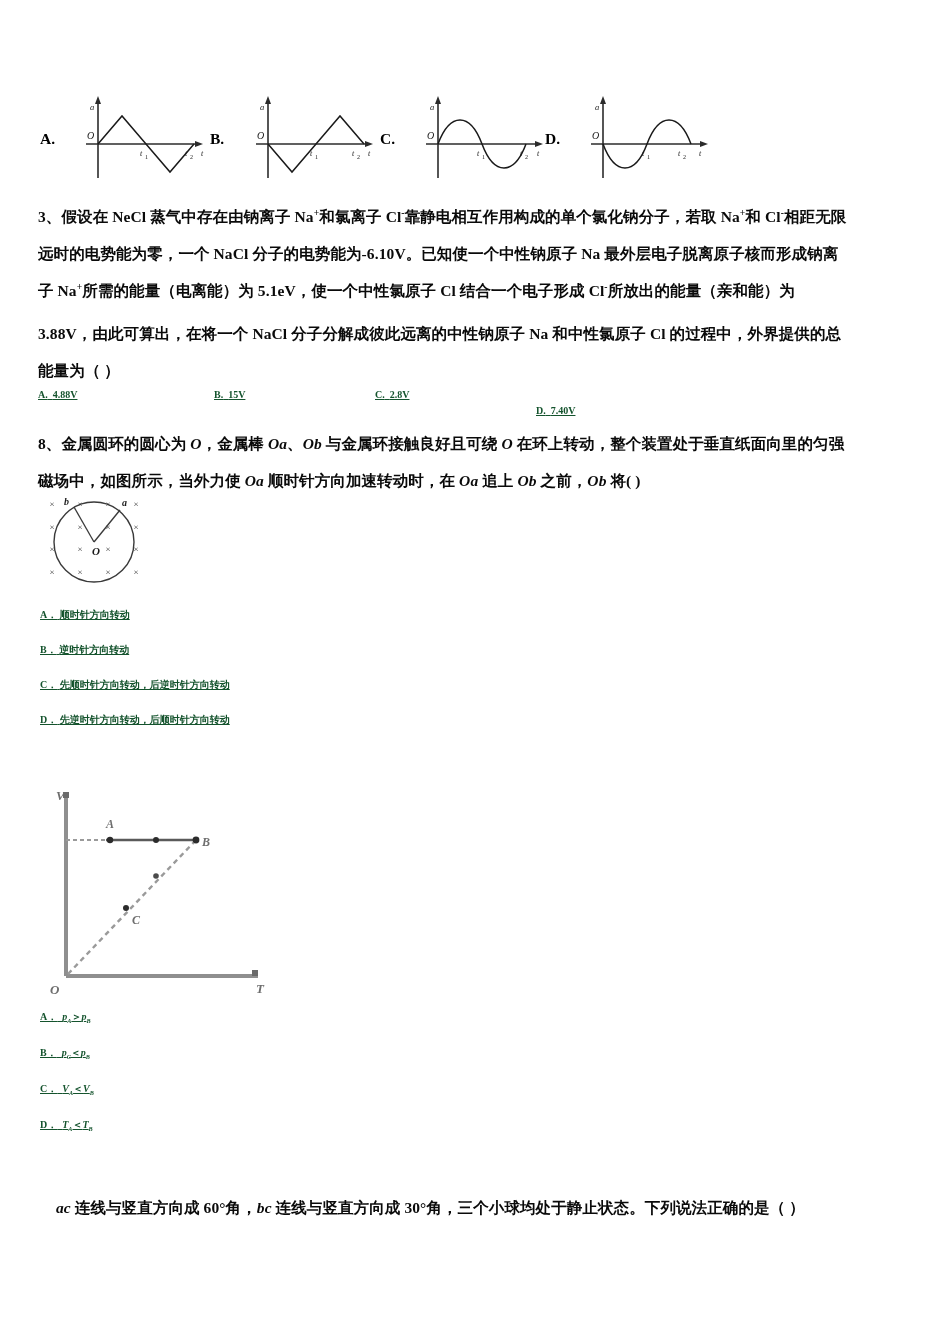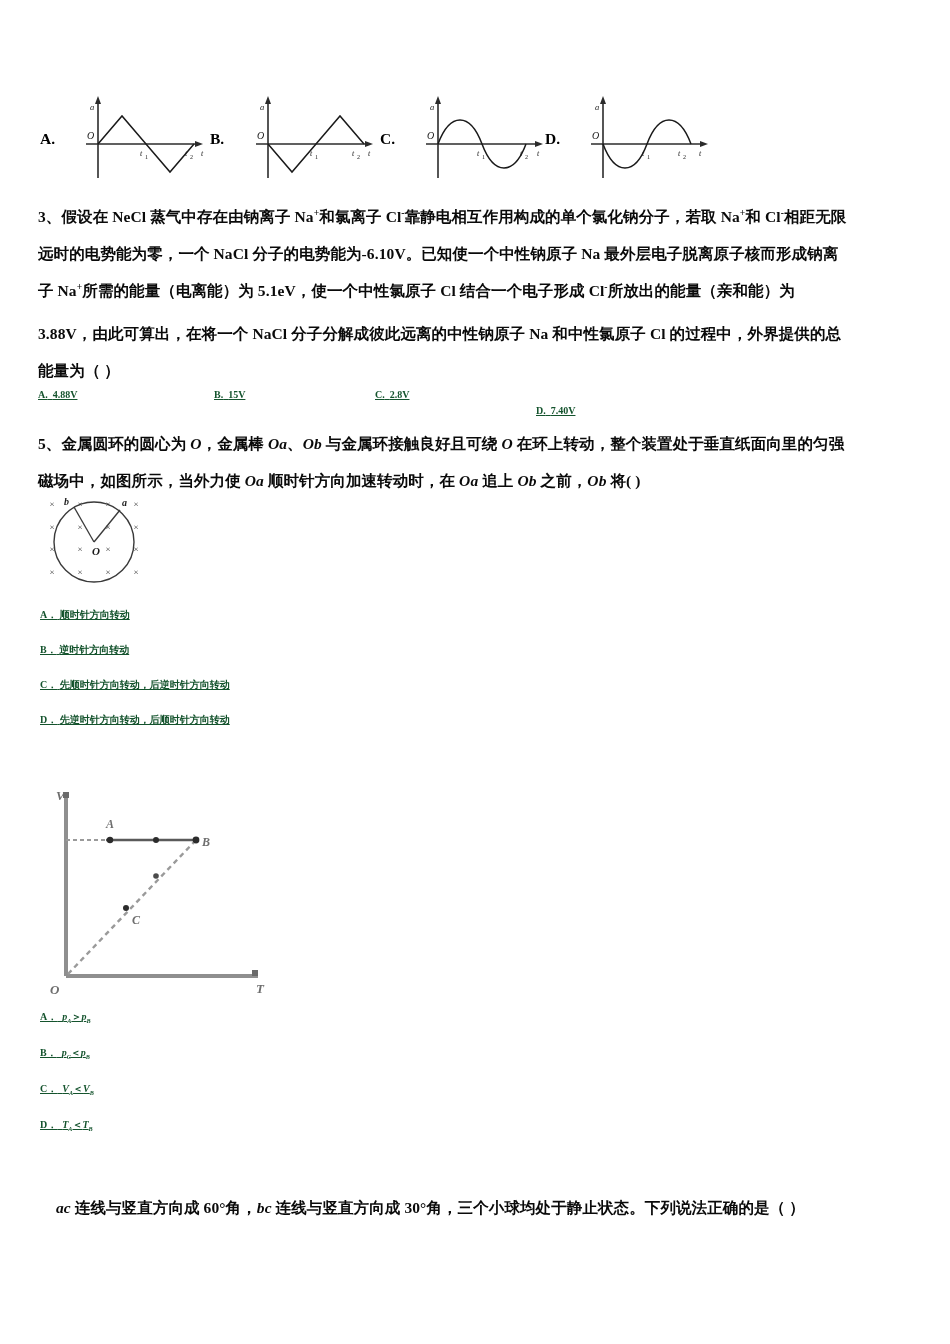--- a/index.html
+++ b/index.html
@@ -201,21 +201,21 @@
     </span>
     <span class="opt abs" style="left:337px; top:0px;">
       <span>C.</span>&nbsp;&nbsp;<span>2.8V</span>
     </span>
     <span class="opt abs" style="left:498px; top:0px;margin-top:16px;">
       <span>D.</span>&nbsp;&nbsp;<span>7.40V</span>
     </span>
   </div>
 
   <div class="abs qtext" style="left:38px; top:425px; width:890px;">
-    <span>5、金属圆环的圆心为 </span><span class="ital">O</span><span>，金属棒 </span><span class="ital">Oa</span><span>、</span><span class="ital">Ob</span><span> 与金属环接触良好且可绕 </span><span class="ital">O</span><span> 在环上转动，整个装置处于垂直纸面向里的匀强</span>
+    <span>8、金属圆环的圆心为 </span><span class="ital">O</span><span>，金属棒 </span><span class="ital">Oa</span><span>、</span><span class="ital">Ob</span><span> 与金属环接触良好且可绕 </span><span class="ital">O</span><span> 在环上转动，整个装置处于垂直纸面向里的匀强</span>
   </div>
 
   <div class="abs qtext" style="left:38px; top:462px; width:890px;font-family:Liberation Serif, serif;">
     <span>磁场中，如图所示，当外力使 </span><span class="ital">Oa</span><span> 顺时针方向加速转动时，在 </span><span class="ital">Oa</span><span> 追上 </span><span class="ital">Ob</span><span> 之前，</span><span class="ital">Ob</span><span> 将(      )</span>
   </div>
 
   <div id="ring-figure">
     <svg width="120" height="100" viewBox="0 0 120 100">
 
       <g font-size="9" font-family="Liberation Serif, serif" fill="#3a3a3a" text-anchor="middle">

